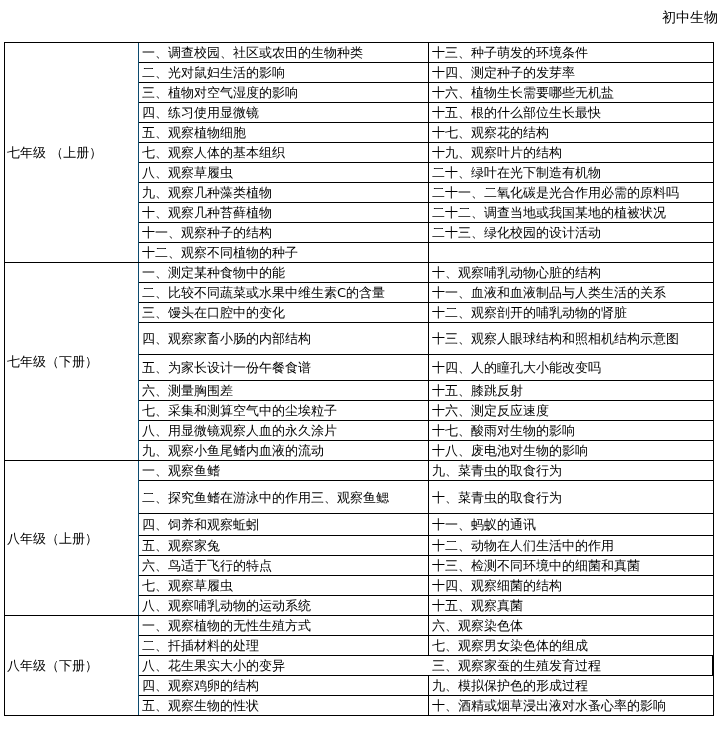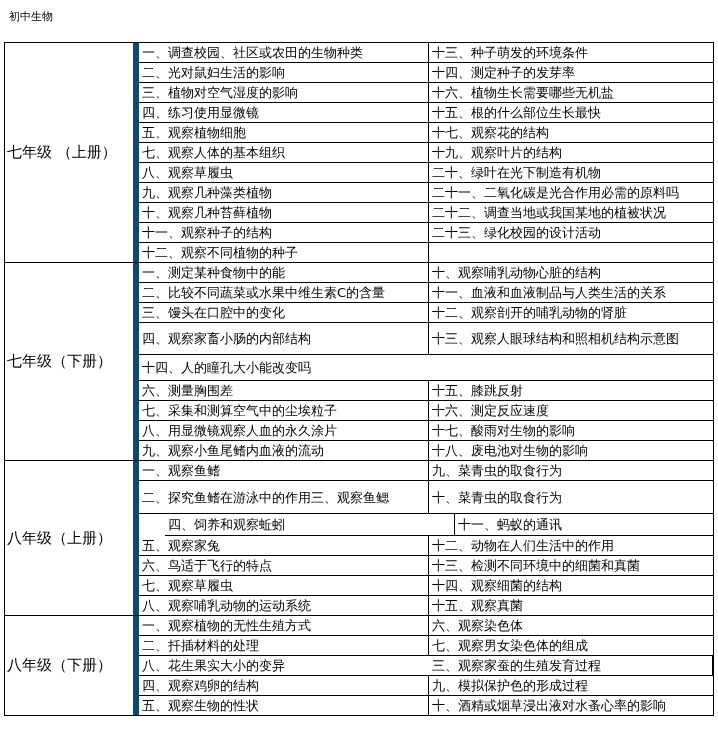--- a/index.html
+++ b/index.html
@@ -3,30 +3,30 @@
 <meta charset="utf-8">
 <style>
   html,body{margin:0;padding:0;}
   body{
     width:718px;height:747px;background:#ffffff;color:#000000;
     font-family:"DejaVu Sans",sans-serif;
     -webkit-font-smoothing:none;
   }
   .title{
     height:42px;box-sizing:border-box;padding-top:9px;
-    text-align:left;font-size:11px;line-height:16px;padding-left:9px;
+    text-align:right;font-size:14px;line-height:16px;padding-left:9px;
   }
   .table{
     margin:0 4px;border:1px solid #000000;background:#ffffff;
   }
   .section{display:grid;grid-template-columns:134px 1fr;}
   .section:not(:last-child){border-bottom:1px solid #000000;}
   .grade{
-    border-right:6px solid #0c4a6e;display:flex;align-items:center;
-    padding-left:2px;font-size:15px;line-height:15px;
+    border-right:1px solid #0c4a6e;display:flex;align-items:center;
+    padding-left:2px;font-size:13px;line-height:15px;
   }
   .rows{display:block;}
   .row{display:grid;grid-template-columns:290px 1fr;min-height:19px;}
   .row:not(:last-child){border-bottom:1px solid #000000;}
   .cell{
     display:flex;align-items:center;
     padding:1px 2px 1px 3px;box-sizing:border-box;
     font-size:13px;line-height:15px;white-space:nowrap;overflow:hidden;
   }
   .cl{border-right:1px solid #000000;}
@@ -99,20 +99,21 @@
         </div>
         <div class="row">
           <div class="cell cl">三、馒头在口腔中的变化</div>
           <div class="cell">十二、观察剖开的哺乳动物的肾脏</div>
         </div>
         <div class="row" style="min-height: 31px;">
           <div class="cell cl">四、观察家畜小肠的内部结构</div>
           <div class="cell">十三、观察人眼球结构和照相机结构示意图</div>
         </div>
         <div class="row" style="min-height: 25px;">
+          <div class="cell cl">五、为家长设计一份午餐食谱</div>
           <div class="cell">十四、人的瞳孔大小能改变吗</div>
         </div>
         <div class="row">
           <div class="cell cl">六、测量胸围差</div>
           <div class="cell">十五、膝跳反射</div>
         </div>
         <div class="row">
           <div class="cell cl">七、采集和测算空气中的尘埃粒子</div>
           <div class="cell">十六、测定反应速度</div>
         </div>
@@ -130,21 +131,21 @@
       <div class="grade">八年级（上册）</div>
       <div class="rows">
         <div class="row">
           <div class="cell cl">一、观察鱼鳍</div>
           <div class="cell">九、菜青虫的取食行为</div>
         </div>
         <div class="row" style="min-height: 32px;">
           <div class="cell cl">二、探究鱼鳍在游泳中的作用三、观察鱼鳃</div>
           <div class="cell">十、菜青虫的取食行为</div>
         </div>
-        <div class="row" style="min-height: 21px; margin-left: 26px;">
+        <div class="row" style="min-height: 21px;">
           <div class="cell cl">四、饲养和观察蚯蚓</div>
           <div class="cell">十一、蚂蚁的通讯</div>
         </div>
         <div class="row">
           <div class="cell cl">五、观察家兔</div>
           <div class="cell">十二、动物在人们生活中的作用</div>
         </div>
         <div class="row">
           <div class="cell cl">六、鸟适于飞行的特点</div>
           <div class="cell">十三、检测不同环境中的细菌和真菌</div>

